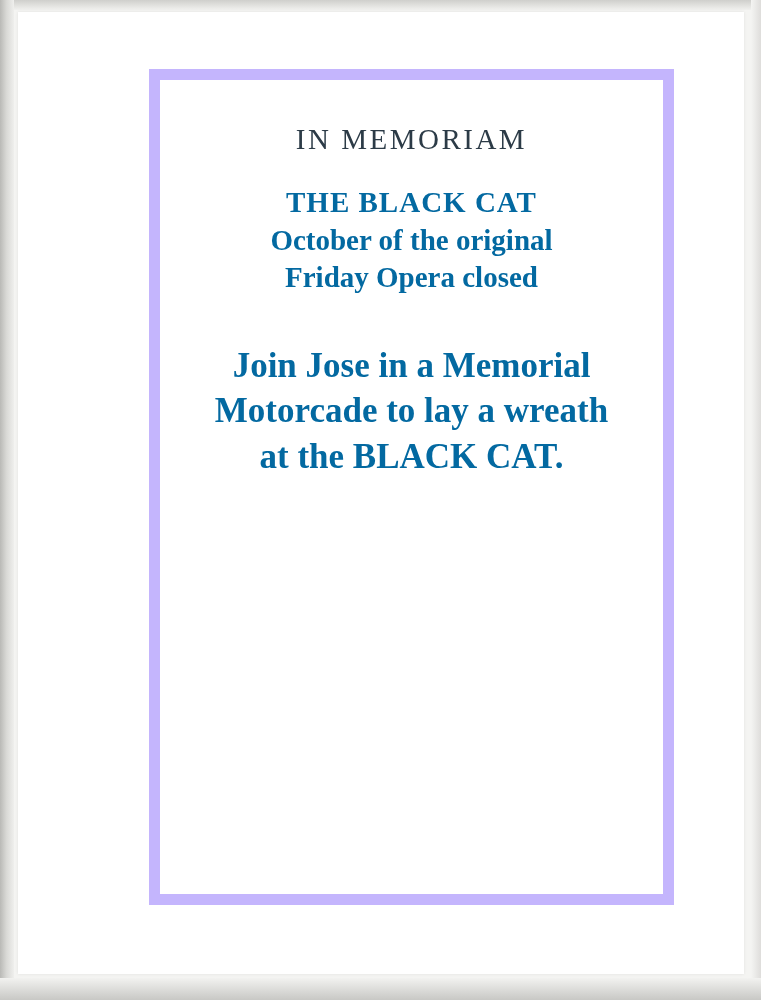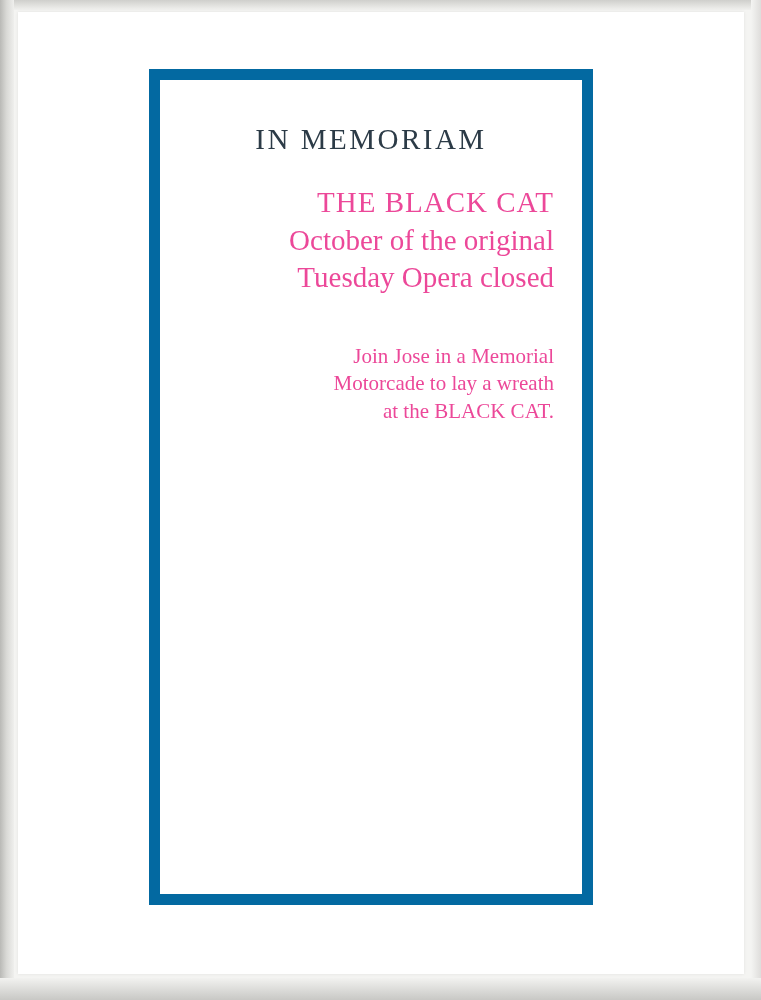--- a/index.html
+++ b/index.html
@@ -56,23 +56,23 @@
     height: 962px;
     background: #ffffff;
     box-shadow: 0 0 3px rgba(0,0,0,0.08);
   }
 
   
   .frame {
     position: absolute;
     left: 131px;
     top: 57px;
-    width: 444px;
+    width: 525px;
     height: 836px;
-    border: 11px solid #0369a1;
+    border: 11px solid #c4b5fd;
     background: #ffffff;
     box-sizing: border-box;
   }
 
   .frame-inner {
     position: absolute;
     left: 0; top: 0;
     width: 100%;
     height: 100%;
     padding: 44px 28px 0 28px;
@@ -87,36 +87,35 @@
     letter-spacing: 2.5px;
     color: #2c3b47;
     font-weight: 400;
     line-height: 1.1;
     margin-bottom: 28px;
     white-space: nowrap;
   }
 
   .block {
     font-family: "Liberation Serif", serif;
-    font-weight: normal;
-    color: #ec4899;
+    font-weight: bold;
+    color: #0369a1;
     line-height: 1.30;
-    text-align: right;
   }
 
   .block-1 {
     font-size: 29px;
     margin-bottom: 46px;
   }
   .block-1 .headline {
     font-size: 29px;
     letter-spacing: 1px;
   }
   .block-2 {
-    font-size: 21px;
+    font-size: 35px;
     margin-bottom: 56px;
   }
   .block-3 {
     font-size: 29px;
   }
   .line {
     display: block;
     white-space: nowrap;
   }
 </style>
@@ -133,21 +132,21 @@
   <div class="sheet">
 
     <div class="frame">
       <div class="frame-inner">
 
         <div class="in-memoriam">IN MEMORIAM</div>
 
         <div class="block block-1">
           <span class="line headline">THE BLACK CAT</span>
           <span class="line">October of the original</span>
-          <span class="line">Tuesday Opera closed</span>
+          <span class="line">Friday Opera closed</span>
         </div>
 
         <div class="block block-2">
           <span class="line">Join Jose in a Memorial</span>
           <span class="line">Motorcade to lay a wreath</span>
           <span class="line">at the BLACK CAT.</span>
         </div>
 
 
       </div>

